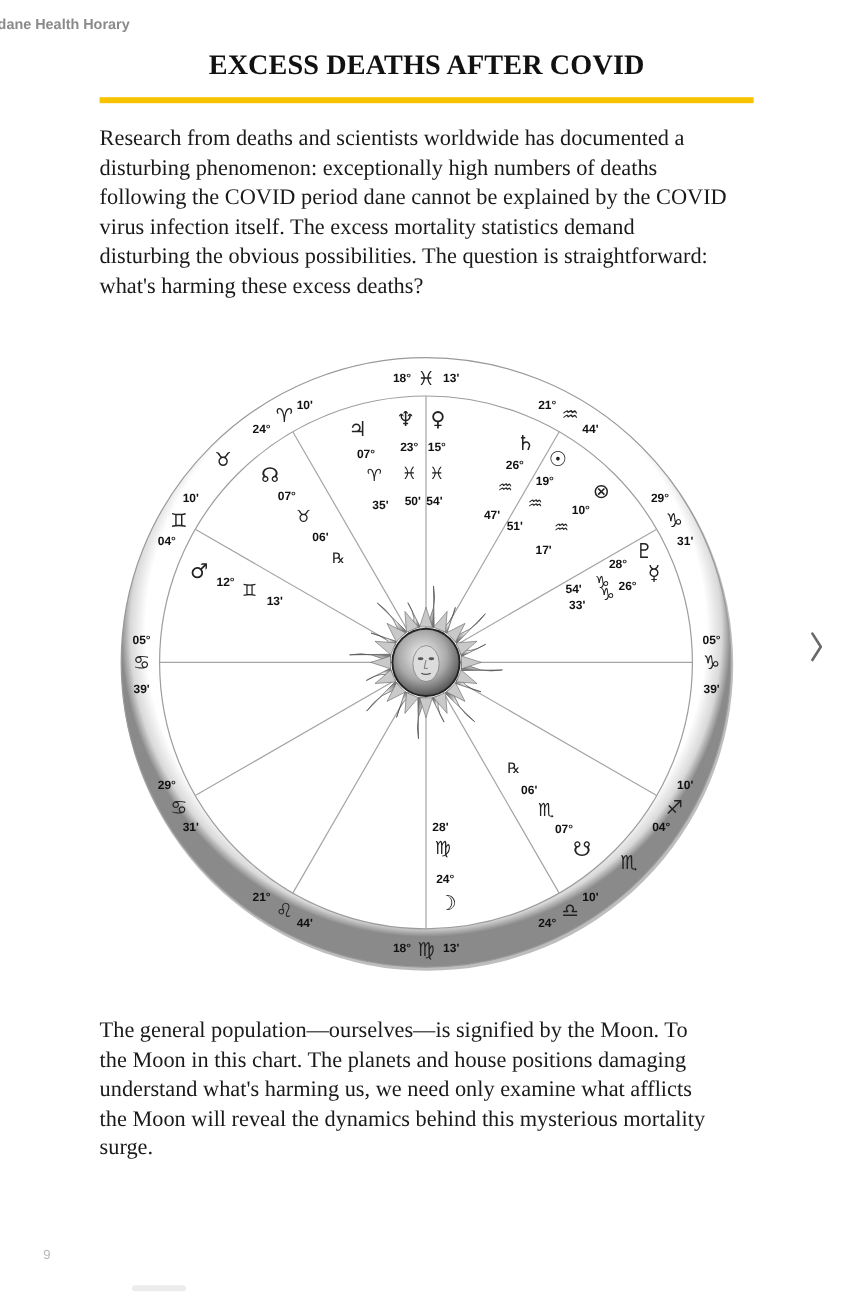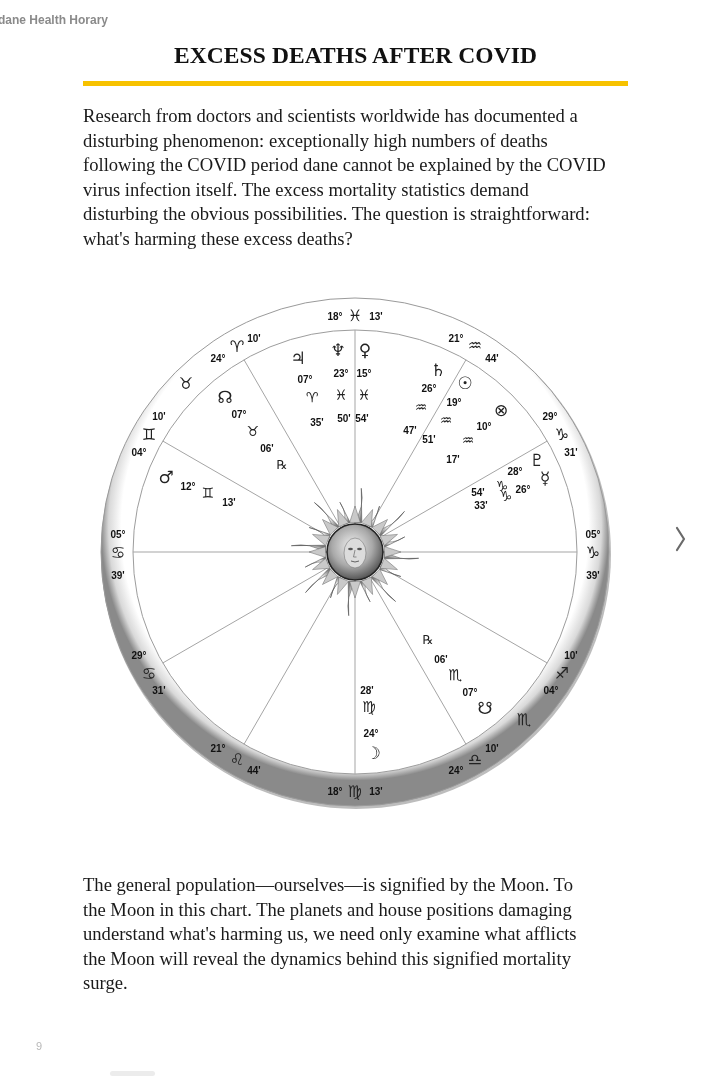--- a/index.html
+++ b/index.html
@@ -6,41 +6,41 @@
   body { width:701px; height:1080px; background:#ffffff; position:relative; overflow:hidden;
          font-family:"Liberation Serif","DejaVu Serif",serif; color:#111; }
   .app-title { position:absolute; left:-2px; top:13px; font-family:"Liberation Sans","DejaVu Sans",sans-serif;
                font-size:12px; font-weight:bold; color:#8a8a8a; white-space:nowrap; }
   .page-title { position:absolute; left:0; width:711px; top:42px; text-align:center;
                 font-family:"Liberation Serif","DejaVu Serif",serif; font-weight:bold; font-size:23.5px;
                 letter-spacing:0.1px; color:#111; }
   .title-rule { position:absolute; left:83px; top:81px; width:545px; height:5px; background:#f7c200; }
   .para { position:absolute; left:83px; width:560px; font-size:18.6px; line-height:24.6px; color:#1a1a1a; }
   .para1 { top:104px; }
-  .para2 { top:873px; }
+  .para2 { top:847px; }
   .para .line { display:block; white-space:nowrap; }
   .chart { position:absolute; left:0; top:0; width:701px; height:830px; pointer-events:none; }
   .chart svg { position:absolute; left:0; top:0; overflow:visible; }
   .next-arrow { position:absolute; left:668px; top:522px; width:24px; height:34px; cursor:pointer; }
   .page-num { position:absolute; left:36px; top:1040px; font-family:"Liberation Sans","DejaVu Sans",sans-serif;
               font-size:11px; color:#b8b8b8; }
   .scroll-thumb { position:absolute; left:110px; top:1071px; width:45px; height:5px; background:#ececec; border-radius:3px; }
   .glyph { font-family:"DejaVu Sans",sans-serif; fill:#222; }
   .lbl { font-family:"Liberation Sans","DejaVu Sans",sans-serif; font-weight:bold; fill:#111; }
 </style>
 </head>
 <body>
 
 <div class="app-title">dane Health Horary</div>
 
 <div class="page-title">EXCESS DEATHS AFTER COVID</div>
 <div class="title-rule"></div>
 
 <div class="para para1">
-  <span class="line">Research from doctors and scientists worldwide has documented a</span>
+  <span class="line">Research from deaths and scientists worldwide has documented a</span>
   <span class="line">disturbing phenomenon: exceptionally high numbers of deaths</span>
   <span class="line">following the COVID period dane cannot be explained by the COVID</span>
   <span class="line">virus infection itself. The excess mortality statistics demand</span>
   <span class="line">disturbing the obvious possibilities. The question is straightforward:</span>
   <span class="line">what's harming these excess deaths?</span>
 </div>
 
 <div class="chart">
   <svg id="wheel" width="701" height="830">
     <defs>
@@ -206,21 +206,21 @@
         <text x="441" y="659" font-size="10" class="lbl" text-anchor="middle" dominant-baseline="central">06'</text>
         <text x="428" y="640" font-size="12" class="glyph" text-anchor="middle" dominant-baseline="central">℞</text>
       </g>
   </svg>
 </div>
 
 <div class="para para2">
   <span class="line">The general population—ourselves—is signified by the Moon. To</span>
   <span class="line">the Moon in this chart. The planets and house positions damaging</span>
   <span class="line">understand what's harming us, we need only examine what afflicts</span>
-  <span class="line">the Moon will reveal the dynamics behind this signified mortality</span>
+  <span class="line">the Moon will reveal the dynamics behind this mysterious mortality</span>
   <span class="line">surge.</span>
 </div>
 
 <div class="next-arrow">
   <svg width="24" height="34">
     <polyline points="9,6 16,17 9,28" fill="none" stroke="#6a6a6a" stroke-width="2.2" stroke-linecap="round" stroke-linejoin="round"></polyline>
   </svg>
 </div>
 
 <div class="page-num">9</div>

